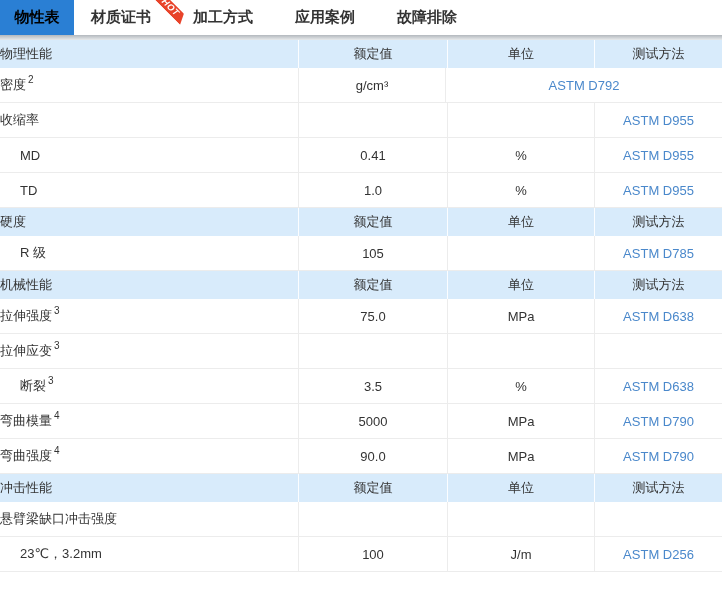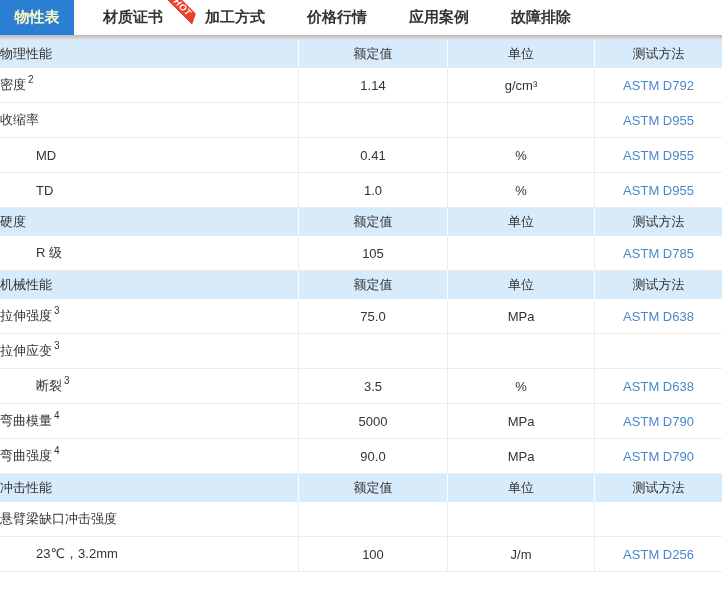--- a/index.html
+++ b/index.html
@@ -16,40 +16,40 @@
     width:722px;height:614px;overflow:hidden;background:#fff;
     font-family:"Liberation Sans","DejaVu Sans",sans-serif;color:var(--text);
   }
   
   .tabbar{display:flex;align-items:stretch;height:35px;background:#fff;position:relative;}
   .tab{
     display:flex;align-items:center;justify-content:center;
     font-size:15px;font-weight:bold;color:var(--text);
     margin-left:42px;position:relative;cursor:pointer;white-space:nowrap;
   }
-  .tab.active{background:var(--accent);color:#fef9c3;width:74px;margin-left:0;}
-  .tab.first-inactive{margin-left:29px;}
+  .tab.active{background:var(--accent);color:#000000;width:74px;margin-left:0;}
+  .tab.first-inactive{margin-left:17px;}
   .hot-ribbon{
     position:absolute;top:2px;right:-38px;
     background:var(--hot);color:#fff;
     font-size:9px;font-weight:bold;font-style:italic;
     line-height:11px;padding:0 9px;
     transform:rotate(45deg);
     clip-path:polygon(14% 0,86% 0,100% 100%,0 100%);
     letter-spacing:0.5px;
   }
   .tab-divider{height:5px;background:linear-gradient(#b3b8bd,#e7eaec);}
   
   .proptable{width:722px;}
   .trow{display:flex;align-items:stretch;font-size:13px;}
   .thead-row{height:28px;background:var(--header-bg);}
   .tdata-row{height:35px;background:#fff;border-bottom:1px solid var(--border);}
   .cell{display:flex;align-items:center;}
   .c1{width:298px;}
-  .c1.indent-1{padding-left:36px;}
+  .c1.indent-1{padding-left:20px;}
   .c2{width:149px;justify-content:center;text-align:center;}
   .c3{width:147px;justify-content:center;text-align:center;}
   .c4{flex:1;justify-content:center;text-align:center;}
   .tdata-row .c2,.tdata-row .c3,.tdata-row .c4{border-left:1px solid var(--border);}
   .thead-row .c2,.thead-row .c3,.thead-row .c4{border-left:1px solid rgba(255,255,255,0.9);}
   .sup{font-size:10px;position:relative;top:-6px;margin-left:2px;}
   .link{color:var(--link);cursor:pointer;}
 </style>
 </head>
 <body>
@@ -61,24 +61,20 @@
   </div>
     <div class="tab first-inactive">
     <span>材质证书</span>
     <span class="hot-ribbon">HOT</span>
   </div>
     <div class="tab">
     <span>加工方式</span>
 
   </div>
     <div class="tab">
-    <span>价格行情</span>
-
-  </div>
-    <div class="tab">
     <span>应用案例</span>
 
   </div>
     <div class="tab">
     <span>故障排除</span>
 
   </div>
   </div>
 <div class="tab-divider"></div>
 <div class="proptable" id="proptable">
@@ -86,21 +82,20 @@
     <div class="cell c1">物理性能</div>
     <div class="cell c2">额定值</div>
     <div class="cell c3">单位</div>
     <div class="cell c4">测试方法</div>
   </div>
     <div class="trow tdata-row">
     <div class="cell c1">
       <span>密度</span>
         <span class="sup">2</span>
     </div>
-    <div class="cell c2">1.14</div>
     <div class="cell c3">g/cm³</div>
     <div class="cell c4">
       <span class="link">ASTM D792</span>
     </div>
   </div>
     <div class="trow tdata-row">
     <div class="cell c1">
       <span>收缩率</span>
     </div>
     <div class="cell c2"></div>

